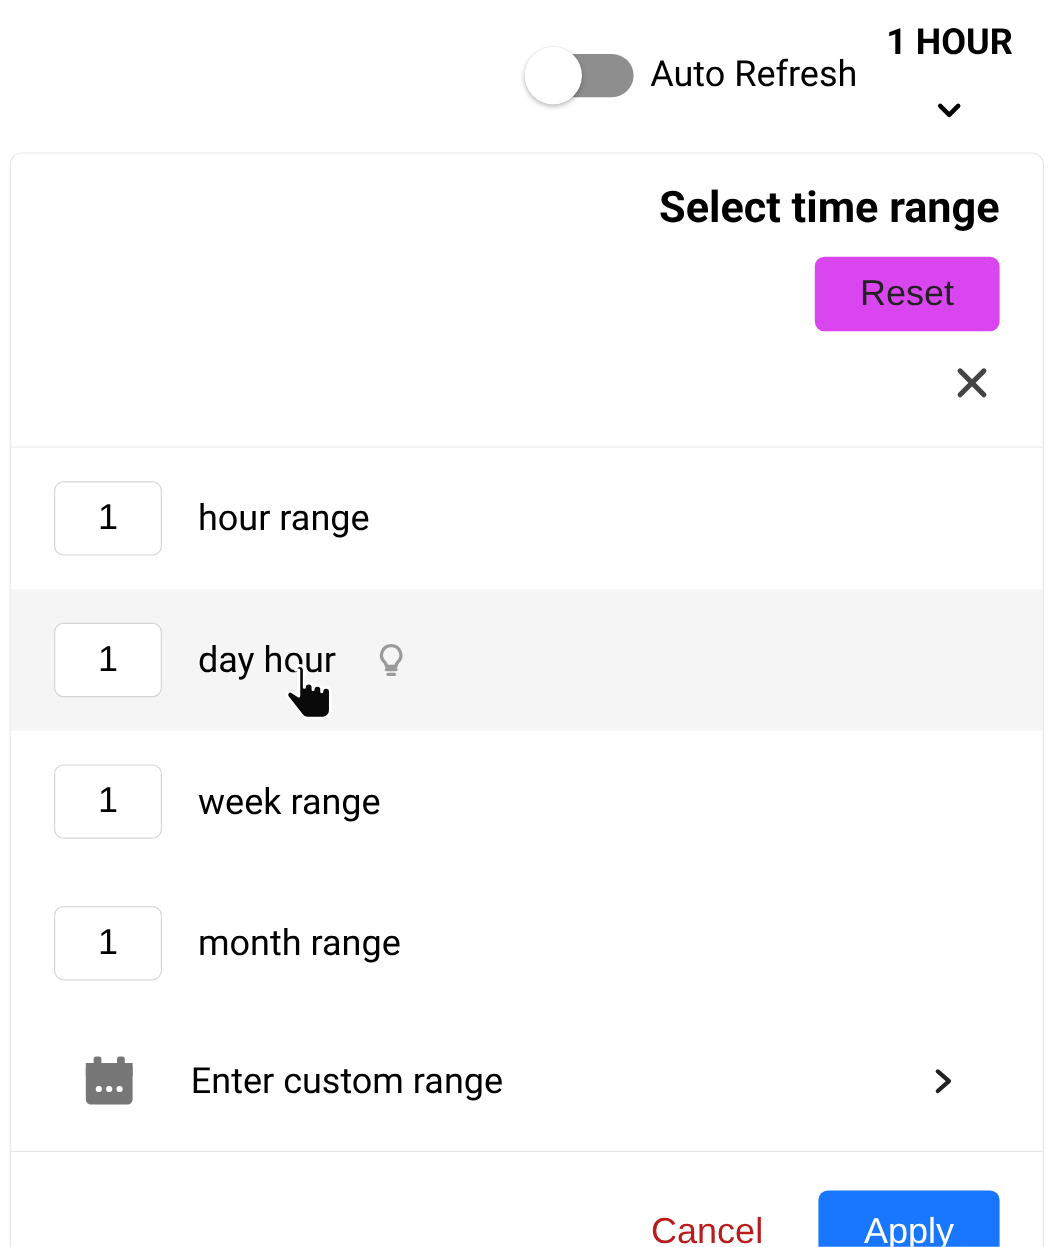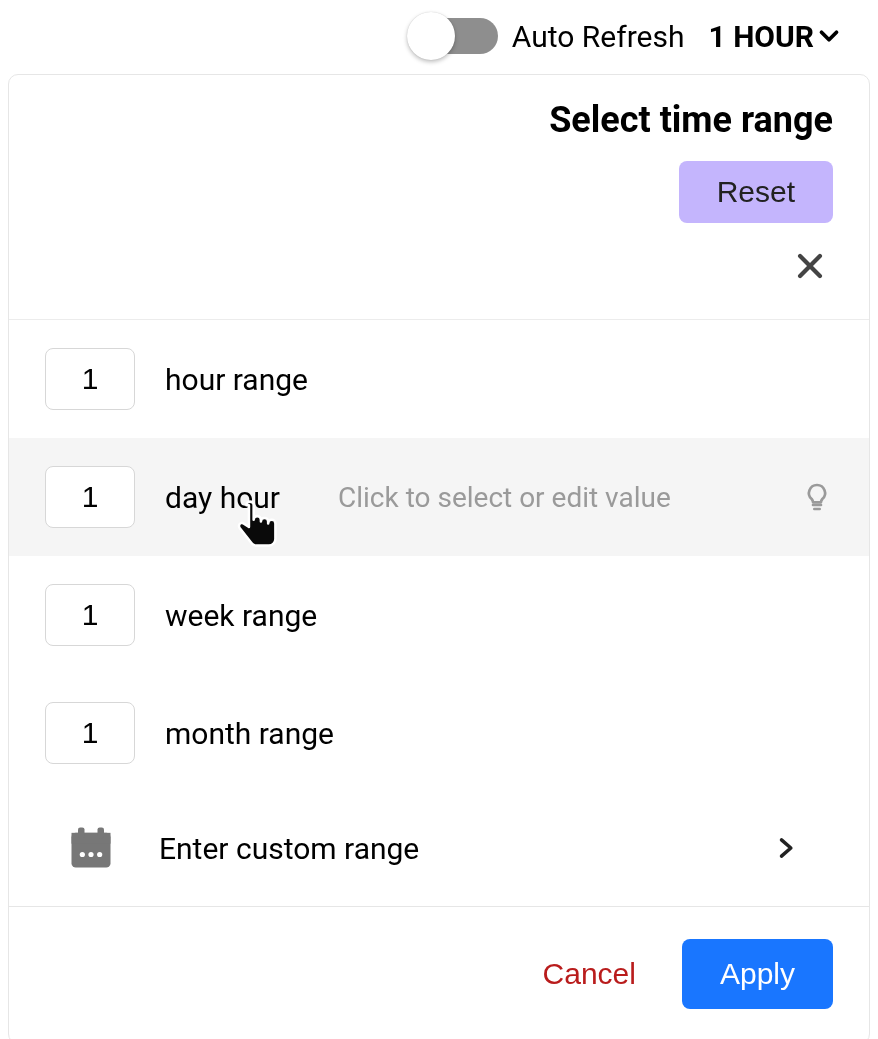--- a/index.html
+++ b/index.html
@@ -42,24 +42,25 @@
       border-radius: 50%;
       box-shadow: 0 2px 4px rgba(0,0,0,.25), 0 0 1px rgba(0,0,0,.2);
     }
     .toggle-label {
       font-size: 30px;
       font-weight: 400;
     }
     .time-select {
       display: flex;
       align-items: center;
-      gap: 0;
+      gap: 24px;
       font-size: 30px;
       font-weight: 700;
       padding-right: 10px;
+      flex-direction: column;
     }
 
     
     .panel {
       margin: 12px 8px 0 8px;
       background: #fff;
       border: 1px solid #e6e6e6;
       border-radius: 10px;
     }
     .panel-header {
@@ -69,21 +70,21 @@
       border-bottom: 1px solid #ececec;
       gap: 20px;
       flex-direction: column;
     }
     .panel-title {
       font-size: 36px;
       font-weight: 700;
       flex: 1 1 auto;
     }
     .btn-reset {
-      background: #c4b5fd;
+      background: #d946ef;
       border: none;
       border-radius: 8px;
       font-size: 30px;
       padding: 14px 38px;
       color: #222;
     }
     .btn-close {
       background: none;
       border: none;
       padding: 6px;
@@ -213,21 +214,20 @@
 
   <div class="range-row">
     <input class="val-input" value="1" style="">
     <span class="range-label">hour range</span>
   </div>
 
   <div class="range-row-wrap">
     <div class="range-row hovered">
       <input class="val-input" value="1" style="">
       <span class="range-label">day hour</span>
-      <span class="hint">Click to select or edit value</span>
       <span class="bulb">
         <svg width="32" height="32" viewBox="0 0 24 24" fill="none" stroke="#9a9a9a" stroke-width="2" stroke-linecap="round" stroke-linejoin="round">
           <path d="M9 18h6"></path>
             <path d="M10 21h4"></path>
           <path d="M12 3a6 6 0 0 0-4 10.5c.7.8 1 1.5 1 2.5h6c0-1 .3-1.7 1-2.5A6 6 0 0 0 12 3z"></path>
         </svg>
       </span>
     </div>
     <div class="cursor-pointer">
       <svg width="58" height="58" viewBox="0 0 32 32">

